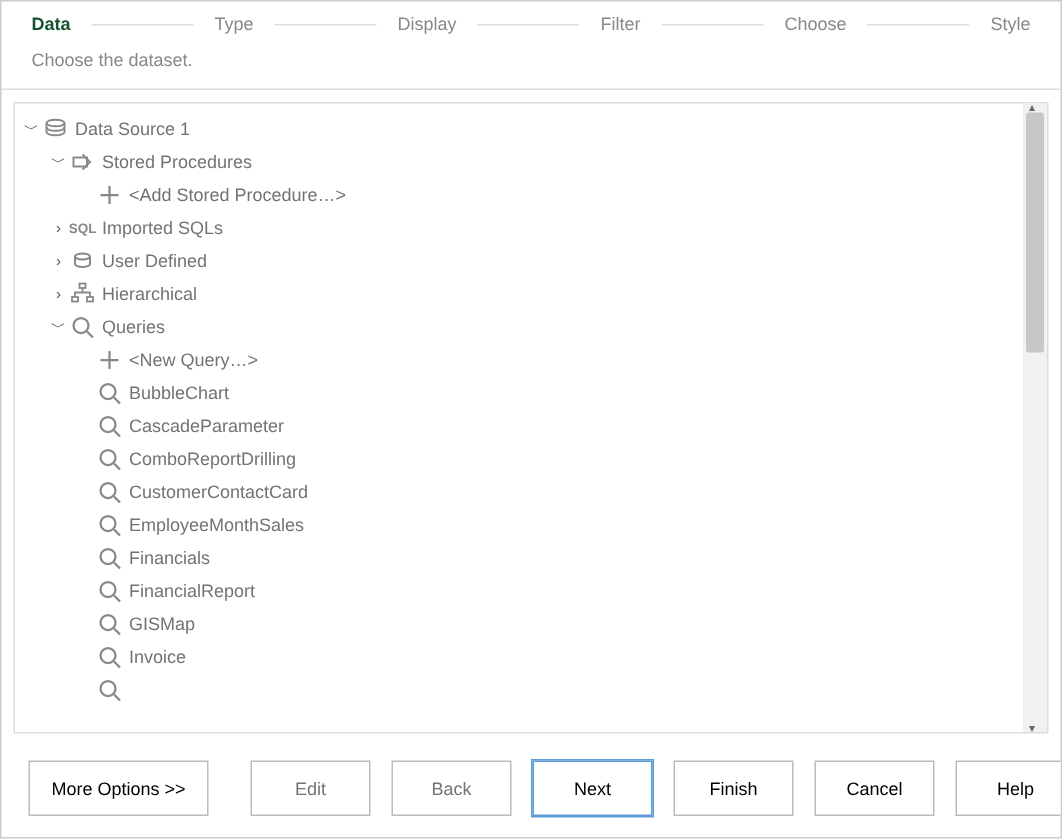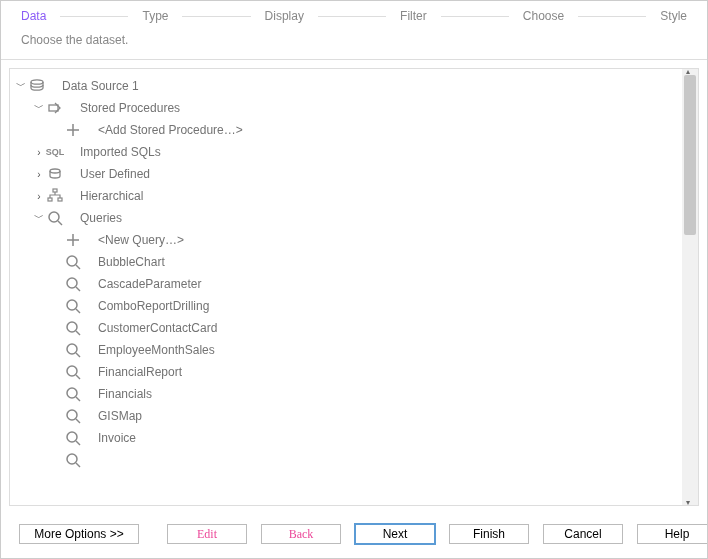--- a/index.html
+++ b/index.html
@@ -20,22 +20,22 @@
     display: flex;
     align-items: center;
     padding: 8px 20px 4px 20px;
     gap: 8px;
     color: #888;
   }
   .step {
     cursor: default;
   }
   .step.active {
-    color: #8b5cf6;
-    font-weight: normal;
+    color: #14532d;
+    font-weight: bold;
   }
   .step-sep {
     flex: 1;
     height: 1px;
     background: #ddd;
     margin: 0 6px;
   }
   .subtitle {
     padding: 6px 20px 12px 20px;
     color: #888;
@@ -98,45 +98,44 @@
     cursor: pointer;
     user-select: none;
   }
   .arrow.blank { visibility: hidden; }
   .icon {
     width: 18px;
     height: 16px;
     display: inline-flex;
     align-items: center;
     justify-content: center;
-    margin-right: 16px;
+    margin-right: 4px;
   }
   .label { color: #737373; }
   svg { display:block; }
   .btnbar {
     display: flex;
     align-items: center;
     gap: 14px;
     padding: 10px 18px 14px 18px;
   }
   .btnbar .spacer { flex: 1; }
   .btn {
     min-width: 80px;
-    height: 20px;
+    height: 37px;
     border: 1px solid #bbb;
     background: #fff;
     font-family: inherit;
     font-size: 12px;
     cursor: pointer;
     padding: 0 10px;
   }
   .btn:disabled {
-    color: #ec4899;
+    color: #737373;
     cursor: default;
-    font-family: Liberation Serif, serif;
   }
   .btn.primary {
     border-color: #5b9bd5;
     box-shadow: 0 0 0 1px #5b9bd5;
   }
   .btn.more { min-width: 120px; }
 </style>
 </head>
 <body>
 
@@ -326,31 +325,31 @@
           <span class="label">EmployeeMonthSales</span>
         </div>
         <div class="row">
           <span class="indent" style="width:40px"></span>
           <span class="arrow blank">›</span>
           <span class="icon">
             <svg width="16" height="16">
               <use href="#ico-query"></use>
             </svg>
           </span>
+          <span class="label">Financials</span>
+        </div>
+        <div class="row">
+          <span class="indent" style="width:40px"></span>
+          <span class="arrow blank">›</span>
+          <span class="icon">
+            <svg width="16" height="16">
+              <use href="#ico-query"></use>
+            </svg>
+          </span>
           <span class="label">FinancialReport</span>
-        </div>
-        <div class="row">
-          <span class="indent" style="width:40px"></span>
-          <span class="arrow blank">›</span>
-          <span class="icon">
-            <svg width="16" height="16">
-              <use href="#ico-query"></use>
-            </svg>
-          </span>
-          <span class="label">Financials</span>
         </div>
         <div class="row">
           <span class="indent" style="width:40px"></span>
           <span class="arrow blank">›</span>
           <span class="icon">
             <svg width="16" height="16">
               <use href="#ico-query"></use>
             </svg>
           </span>
           <span class="label">GISMap</span>

